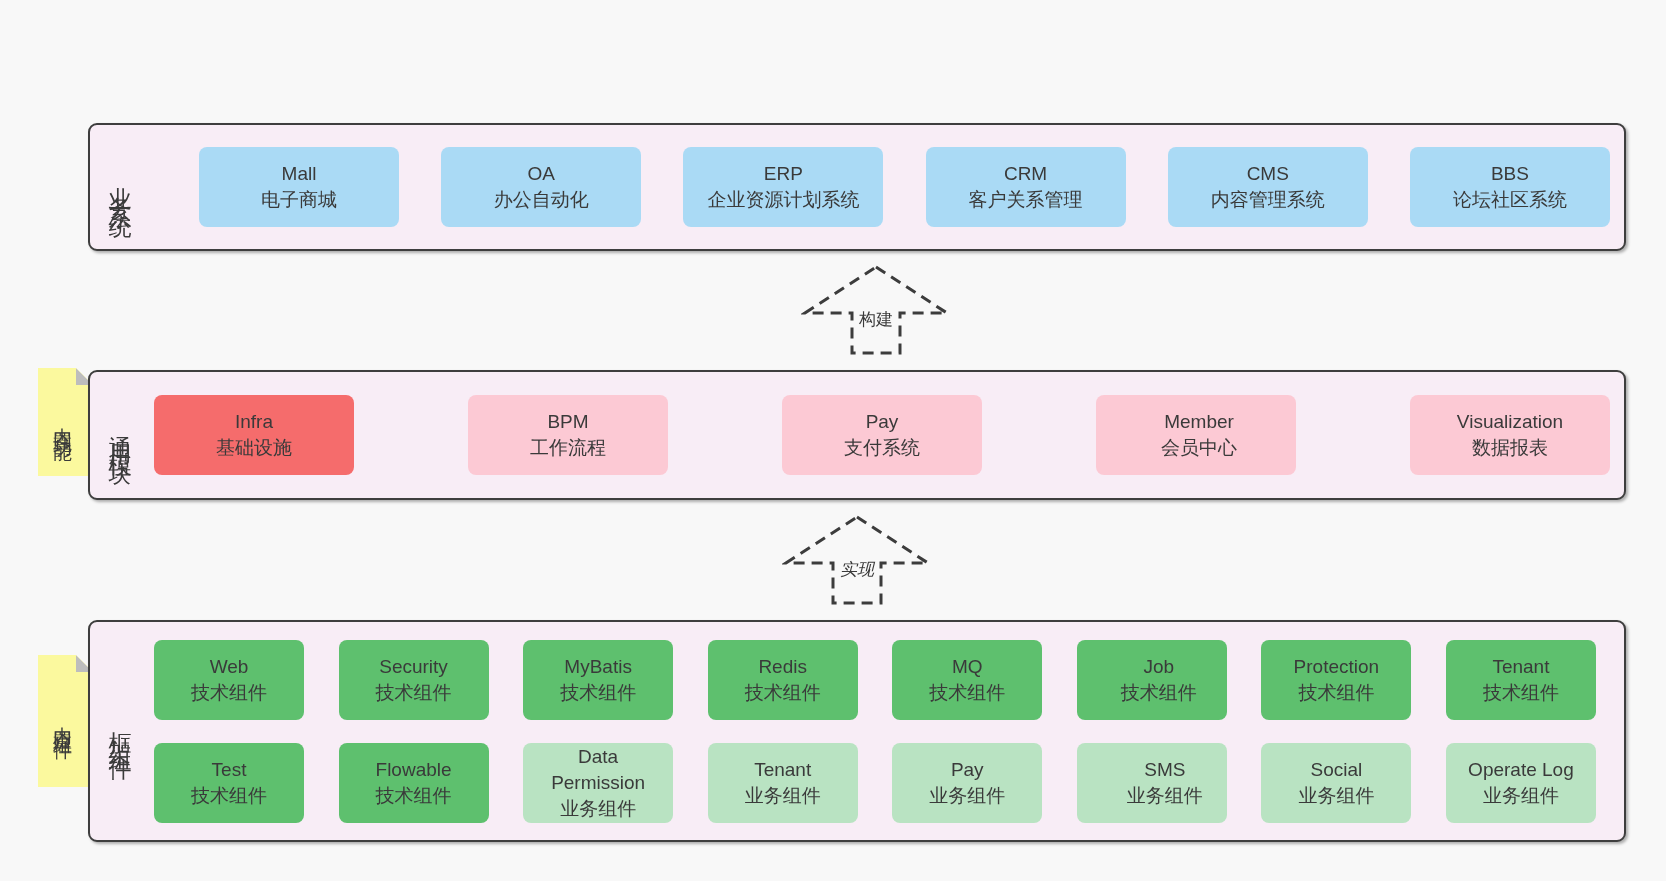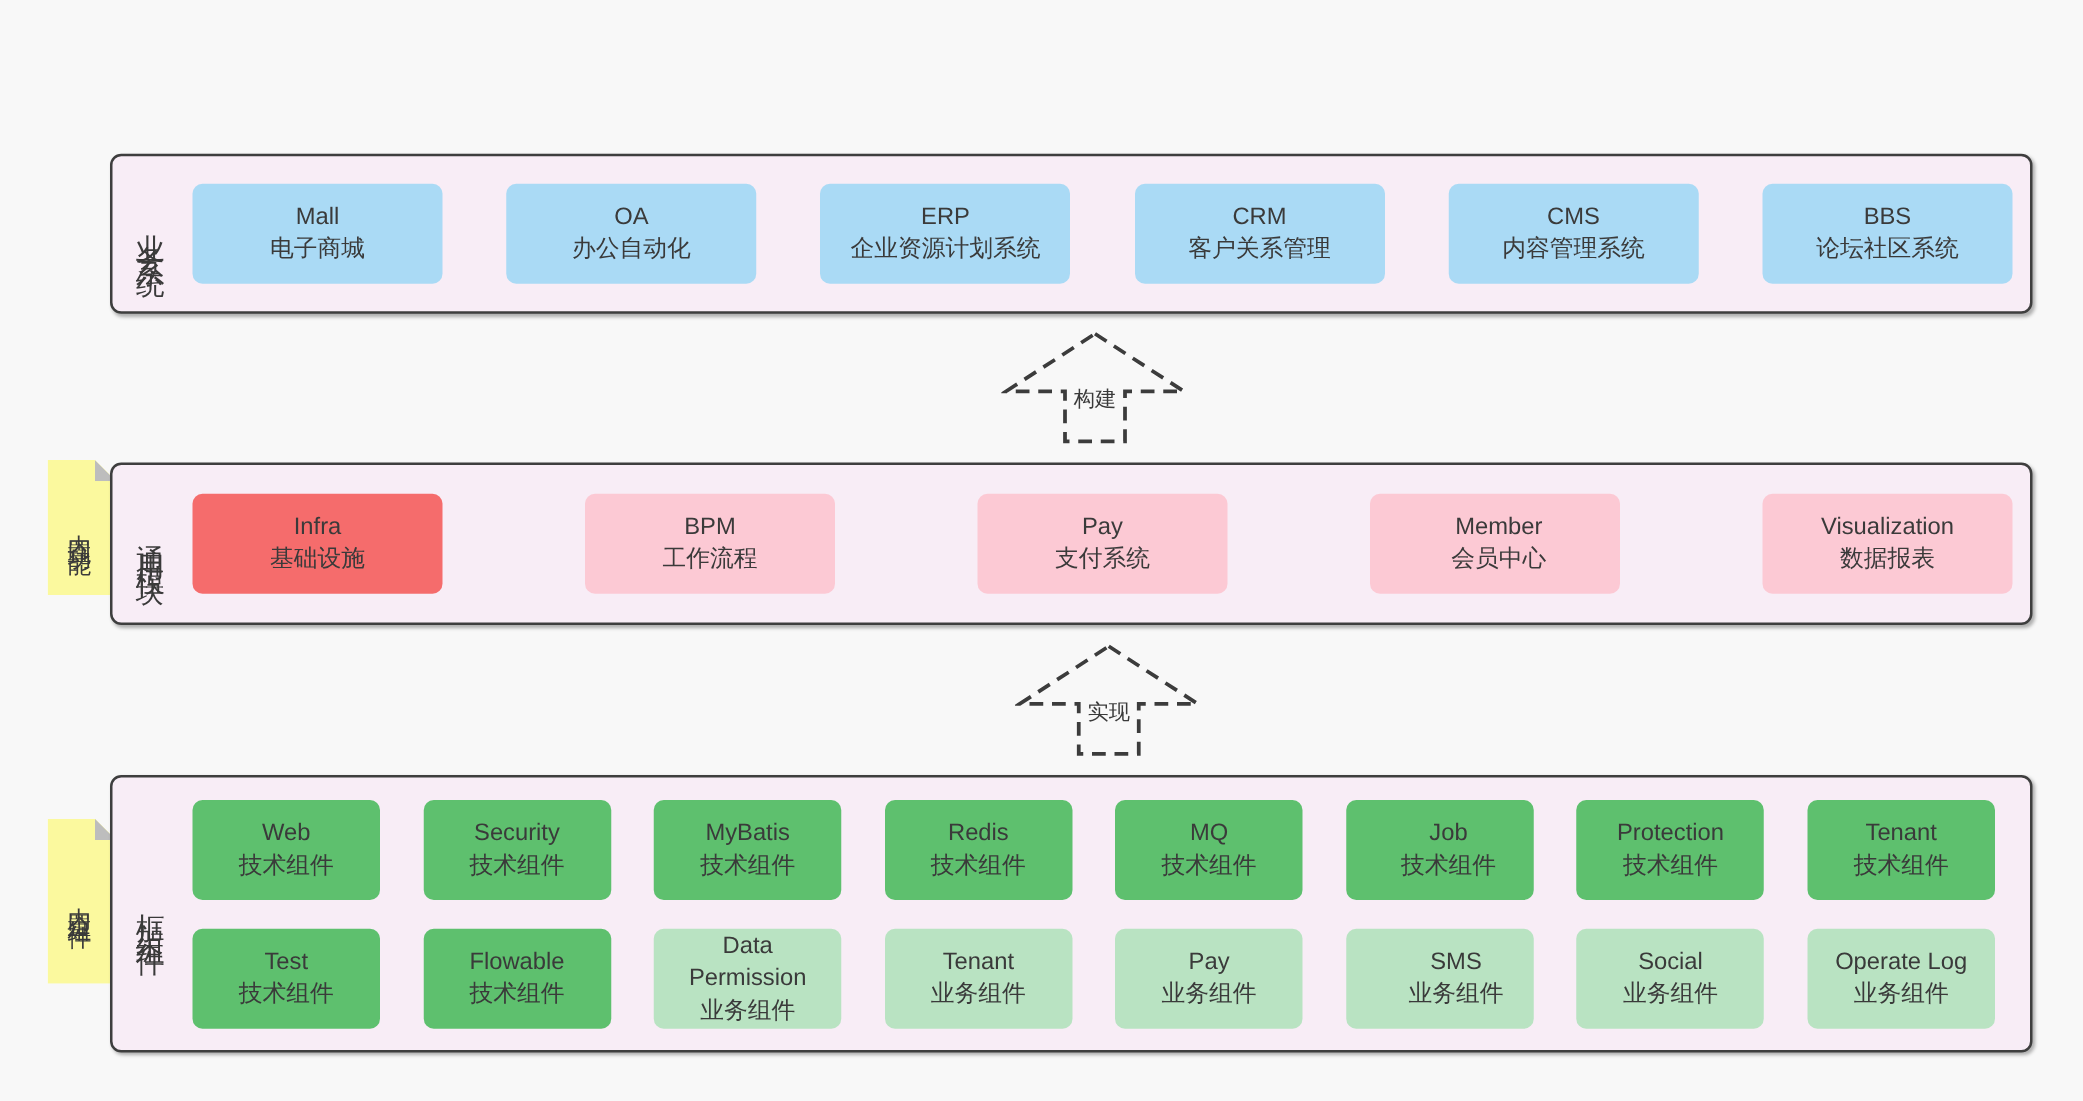--- a/index.html
+++ b/index.html
@@ -47,21 +47,21 @@
     height:80px;border-radius:8px;box-sizing:border-box;padding:0 10px;
     display:flex;flex-direction:column;justify-content:center;align-items:center;
     text-align:center;color:#3a3a3a;font-size:19px;line-height:26px;
   }
   #panel-0 .box,#panel-1 .box{width:200px;}
   #panel-2 .box{width:150px;}
 
   
   .up-arrow{position:absolute;width:150px;height:92px;z-index:3;}
   #arrow-0{left:801px;top:264px;}
-  #arrow-1{left:812px;top:514px;}
+  #arrow-1{left:782px;top:514px;font-style:italic;}
   .up-arrow svg{display:block;}
   .arrow-label{
     position:absolute;left:50%;top:44px;transform:translateX(-50%);
     background:#f8f8f8;padding:0 3px;font-size:17px;color:#3a3a3a;white-space:nowrap;
   }
 </style>
 </head>
 <body>
 
 <div class="canvas">
@@ -72,21 +72,21 @@
   </div>
   <div class="sticky-note" id="note-1">
     <span class="fold"></span>
     <span class="note-text">内置组件</span>
   </div>
 
   <section class="panel" id="panel-0">
     <div class="panel-label">业务系统</div>
     <div class="rows">
         <div class="row">
-          <div class="box" style="background: rgb(170, 218, 245);">
+          <div class="box" style="background: rgb(170, 218, 245); margin-left: 45px;">
             <div class="box-title">Mall</div>
             <div class="box-subtitle">电子商城</div>
           </div>
           <div class="box" style="background: rgb(170, 218, 245);">
             <div class="box-title">OA</div>
             <div class="box-subtitle">办公自动化</div>
           </div>
           <div class="box" style="background: rgb(170, 218, 245);">
             <div class="box-title">ERP</div>
             <div class="box-subtitle">企业资源计划系统</div>

